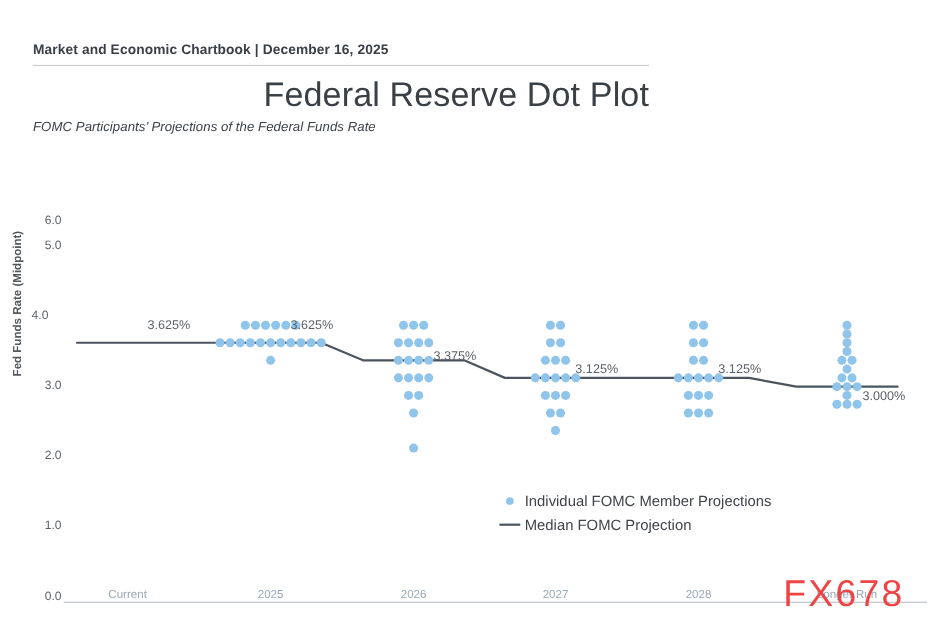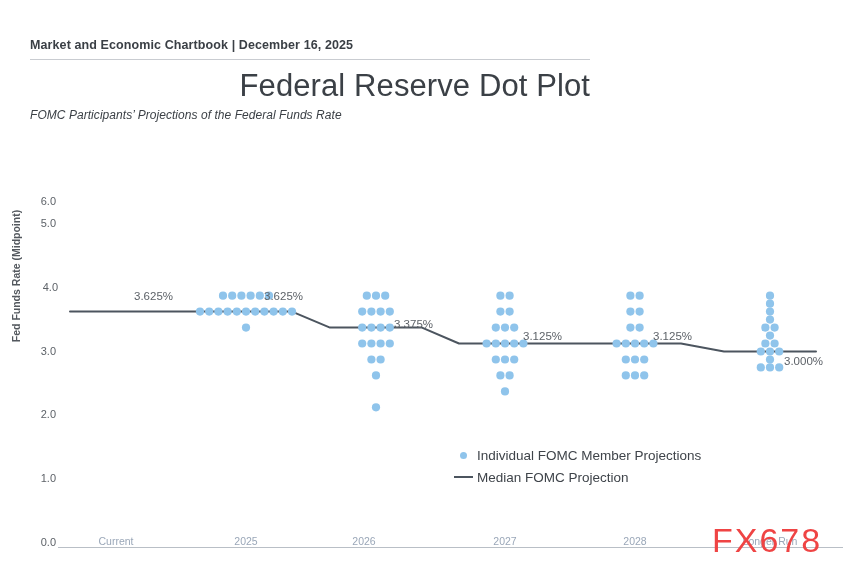--- a/index.html
+++ b/index.html
@@ -181,28 +181,28 @@
 
 <div id="chart-area">
 
   <div class="y-axis-title">Fed Funds Rate (Midpoint)</div>
 
   <div id="y-tick-labels">
       <div class="y-tick-label" style="left: 22px; top: 536px;">0.0</div>
       <div class="y-tick-label" style="left: 22px; top: 472.167px;">1.0</div>
       <div class="y-tick-label" style="left: 22px; top: 408.333px;">2.0</div>
       <div class="y-tick-label" style="left: 22px; top: 344.5px;">3.0</div>
-      <div class="y-tick-label" style="left: 24px; top: 280.667px;">4.0</div>
+      <div class="y-tick-label" style="left: 10px; top: 280.667px;">4.0</div>
       <div class="y-tick-label" style="left: 22px; top: 216.833px;">5.0</div>
       <div class="y-tick-label" style="left: 22px; top: 153px; margin-top: 42px;">6.0</div>
     </div>
   <div id="x-tick-labels">
       <div class="x-tick-label" style="left: 56px; width: 120px; top: 535px;">Current</div>
       <div class="x-tick-label" style="left: 186px; width: 120px; top: 535px;">2025</div>
-      <div class="x-tick-label" style="left: 304px; width: 120px; top: 535px;">2026</div>
+      <div class="x-tick-label" style="left: 316px; width: 120px; top: 535px;">2026</div>
       <div class="x-tick-label" style="left: 445px; width: 120px; top: 535px;">2027</div>
       <div class="x-tick-label" style="left: 575px; width: 120px; top: 535px;">2028</div>
       <div class="x-tick-label" style="left: 710px; width: 120px; top: 535px;">Longer Run</div>
     </div>
 
   <div id="x-axis-line"></div>
 
   <svg id="plot-svg" width="849" height="581">
     <g id="median-line-group">
         <path d="M 70 311.6041666666667 L 162 311.6041666666667 L 200 311.6041666666667 L 292 311.6041666666667 L 330 327.5625 L 422 327.5625 L 459 343.5208333333333 L 551 343.5208333333333 L 589 343.5208333333333 L 681 343.5208333333333 L 724 351.5 L 816 351.5" fill="none" stroke="#4c555f" stroke-width="2" stroke-linejoin="round" stroke-linecap="round"></path>

